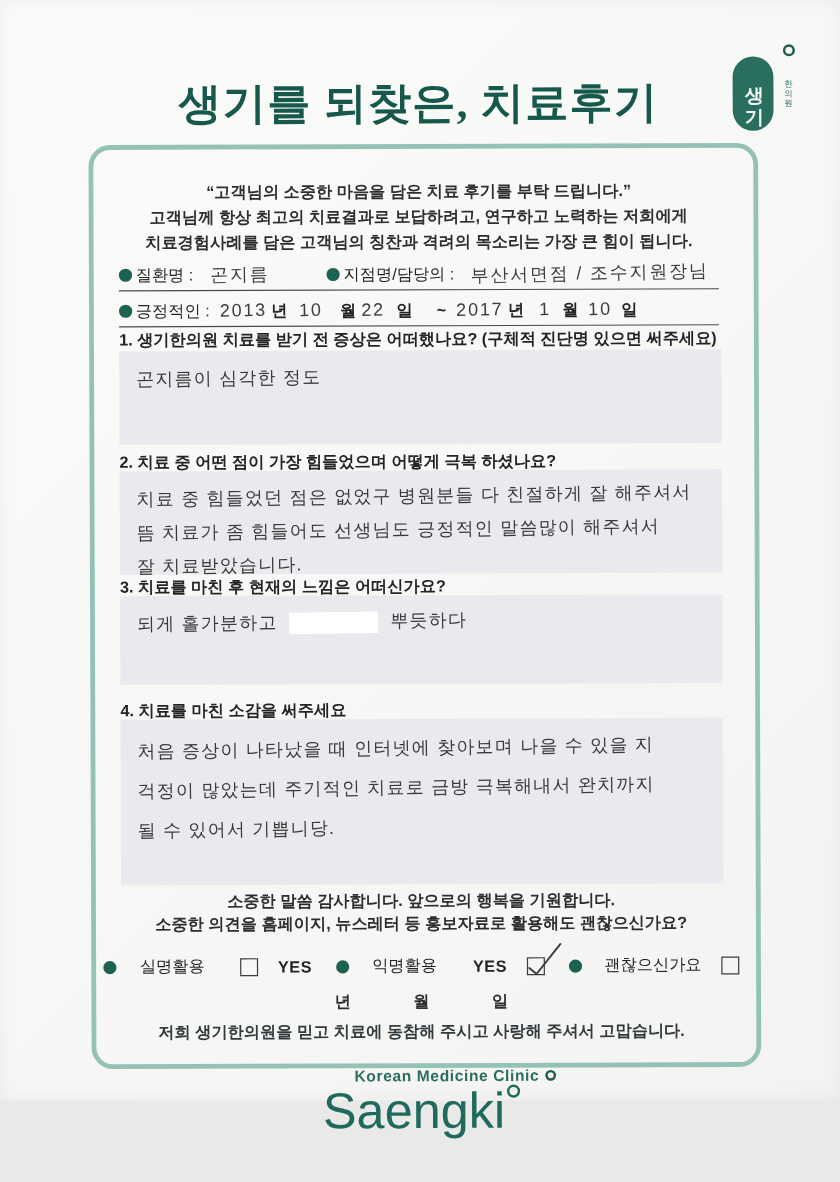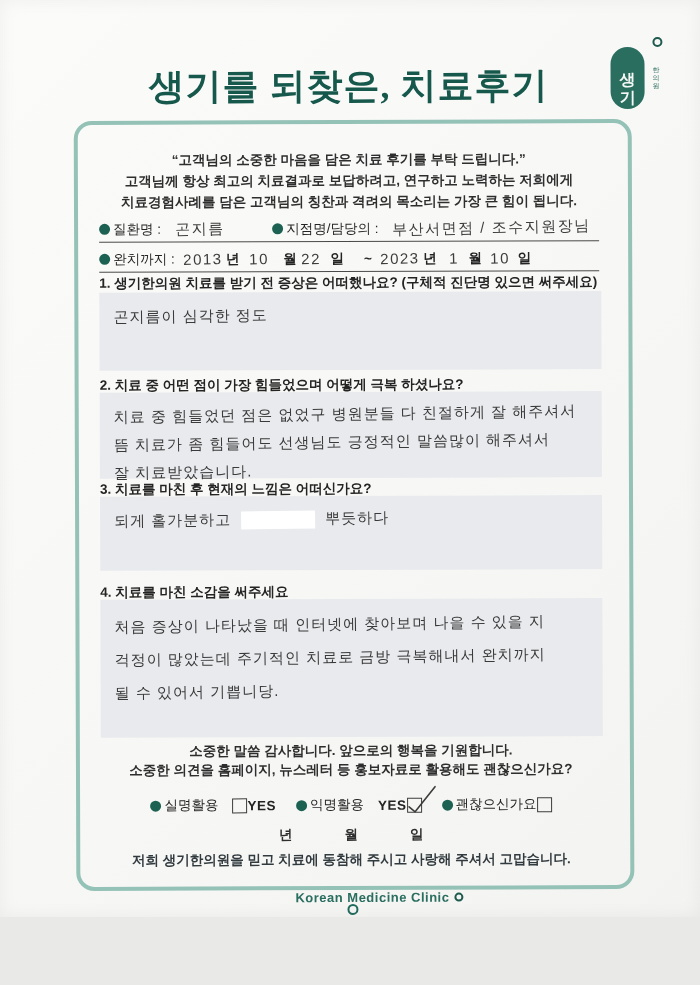--- a/index.html
+++ b/index.html
@@ -108,21 +108,21 @@
   .closing1{position:absolute;left:75px;top:742px;width:550px;text-align:center;
     font-size:13.5px;font-weight:bold;color:#2e2e2e;}
   .closing2{position:absolute;left:75px;top:761px;width:550px;text-align:center;
     font-size:13.5px;font-weight:bold;color:#2e2e2e;}
 
   .consent{
     position:absolute;left:75px;top:793px;width:550px;height:24px;
     display:flex;justify-content:center;align-items:center;
     font-size:13.5px;color:#242424;gap:6px;
   }
-  .consent .grp{display:flex;align-items:center;gap:0;}
+  .consent .grp{display:flex;align-items:center;gap:16px;}
   .cbox{
     display:inline-block;width:13px;height:13px;
     border:1.5px solid #3c3c3c;background:transparent;position:relative;
   }
   .yes{font-weight:bold;letter-spacing:0.5px;}
   .gap-l{margin-left:14px;}
   .checkmark{position:absolute;left:-3px;top:-16px;overflow:visible;pointer-events:none;}
 
   .date-row{
     position:absolute;left:75px;top:826px;width:550px;
@@ -180,29 +180,29 @@
       <span class="bullet"></span>
       <span class="flabel">질환명 :</span>
       <span class="hand hand-val" style="width:128px;">곤지름</span>
       <span class="bullet"></span>
       <span class="flabel">지점명/담당의 :</span>
       <span class="hand hand-val">부산서면점 / 조수지원장님</span>
     </div>
 
     <div class="field-row row2">
       <span class="bullet"></span>
-      <span class="flabel">완치까지 :</span>
+      <span class="flabel">긍정적인 :</span>
       <span class="hand" style="margin-left:8px;">2013</span>
       <span class="unit">년</span>
       <span class="hand" style="margin-left:6px;">10</span>
       <span class="unit" style="margin-left:14px;">월</span>
       <span class="hand">22</span>
       <span class="unit" style="margin-left:10px;">일</span>
       <span class="unit" style="margin-left:16px;">~</span>
-      <span class="hand" style="margin-left:4px;">2023</span>
+      <span class="hand" style="margin-left:4px;">2017</span>
       <span class="unit">년</span>
       <span class="hand" style="margin-left:8px;">1</span>
       <span class="unit" style="margin-left:10px;">월</span>
       <span class="hand" style="margin-left:4px;">10</span>
       <span class="unit" style="margin-left:8px;">일</span>
     </div>
 
     <div class="q-label q1-label">1. 생기한의원 치료를 받기 전 증상은 어떠했나요? (구체적 진단명 있으면 써주세요)</div>
     <div class="q-box q1-box">
       <span class="ans-line">곤지름이  심각한  정도</span>
@@ -259,17 +259,17 @@
       <span>월</span>
       <span>일</span>
     </div>
 
     <div class="footer-note">저희 생기한의원을 믿고 치료에 동참해 주시고 사랑해 주셔서 고맙습니다.</div>
 
     <div class="brand">
       <div>
         <span class="brand-top">Korean Medicine Clinic</span><span class="brand-ring" style="position:relative;left:28px;"></span>
       </div>
-      <div class="wordmark"><span class="wordmark-ring"></span></div>
+      <div class="wordmark"><span>Saengki</span><span class="wordmark-ring"></span></div>
     </div>
 
   </div>
 </div>
 
 </body></html>

